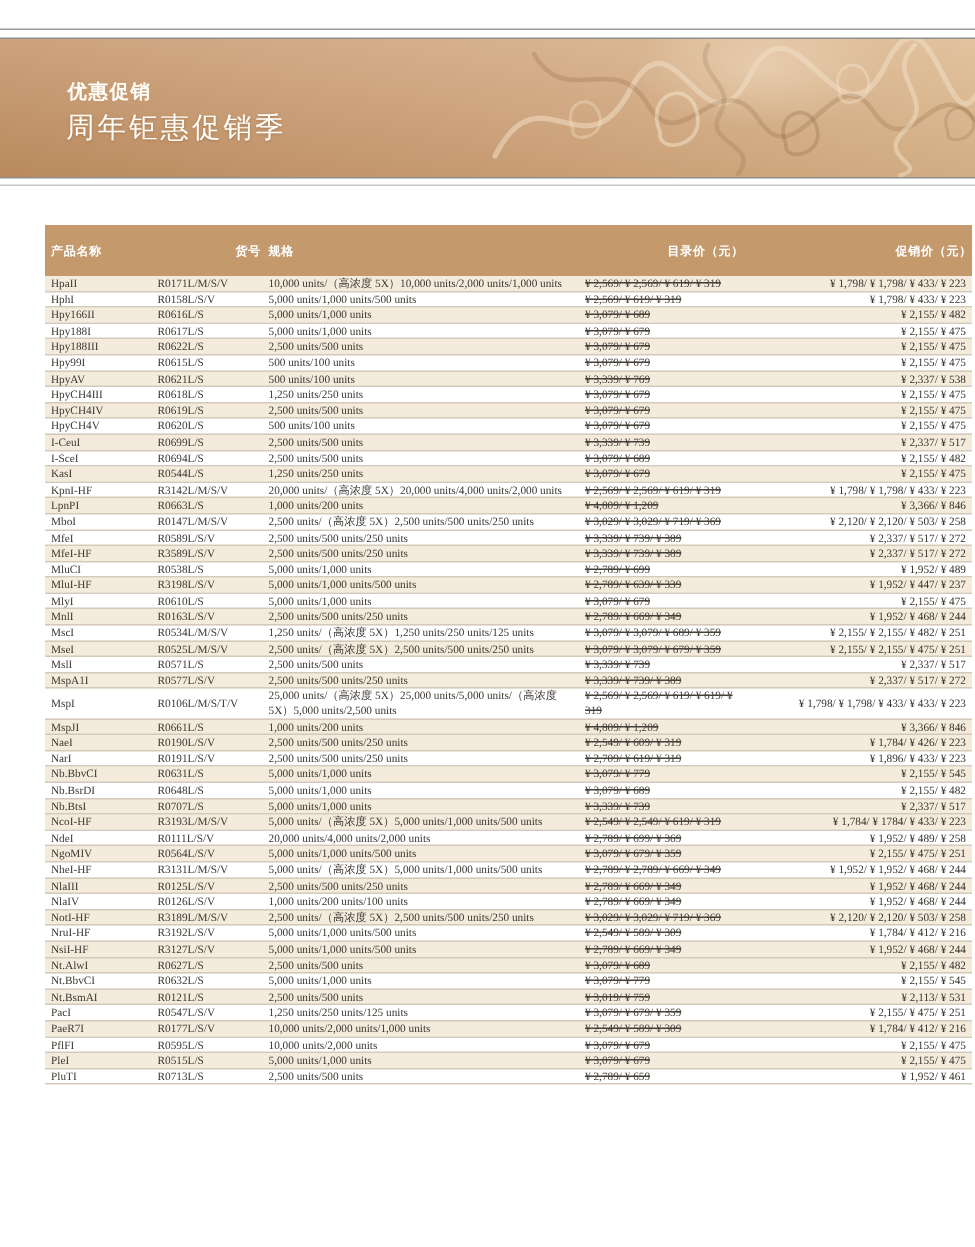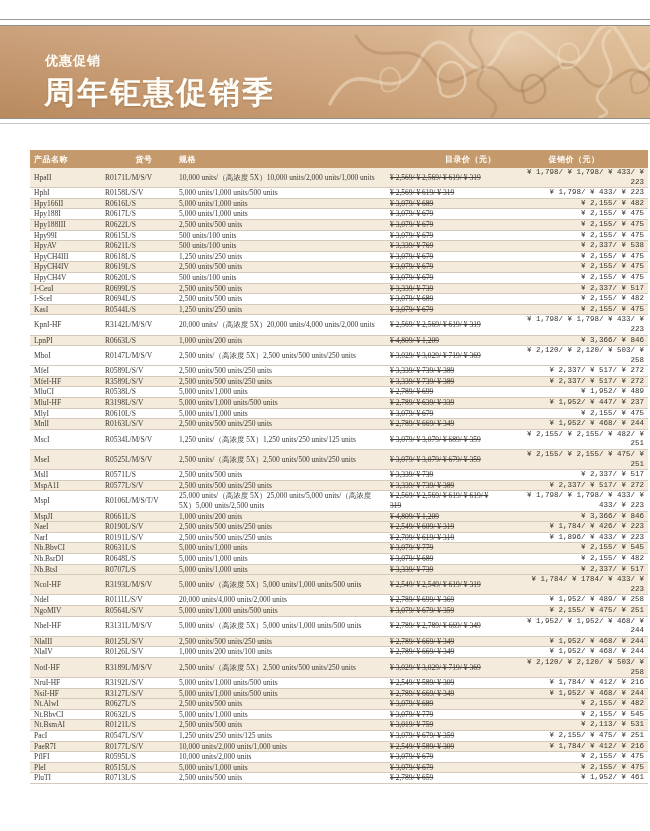--- a/index.html
+++ b/index.html
@@ -7,40 +7,40 @@
         font-family:"Liberation Serif","DejaVu Serif",serif;margin-top:16px;}
   .rule-top{position:absolute;top:3px;left:0;width:650px;height:1px;background:#9a9a9a;}
   .rule-under{position:absolute;top:107px;left:0;width:650px;height:1px;background:#c6c6c6;}
   .banner{position:absolute;top:9px;left:0;width:650px;height:94px;box-sizing:border-box;
           border-top:1px solid #8f8f8f;border-bottom:1px solid #8f8f8f;overflow:hidden;
           background:linear-gradient(100deg,var(--banner_from,#c08f63) 0%,#cda077 45%,var(--banner_to,#dcb88e) 100%);}
   .banner-sheen{position:absolute;inset:0;background:
       radial-gradient(120px 60px at 78% 20%, rgba(255,244,226,.35), rgba(255,244,226,0) 70%),
       linear-gradient(180deg, rgba(255,250,240,.18), rgba(120,80,40,.10));}
   .eyebrow{position:absolute;left:45px;top:26px;font-size:13px;font-weight:bold;color:#fffdf8;letter-spacing:1px;}
-  .title{position:absolute;left:44px;top:46px;font-size:31px;font-weight:bold;color:#fffdf8;
+  .title{position:absolute;left:44px;top:46px;font-size:19px;font-weight:normal;color:#fffdf8;
          letter-spacing:2px;text-shadow:0 1px 2px rgba(110,70,30,.35);}
   .art{position:absolute;right:0;top:0;width:330px;height:92px;}
 
   table.price{position:absolute;left:30px;top:134px;width:618px;border-collapse:collapse;table-layout:fixed;}
   thead th{background:var(--table_header_bg,#c49a6c);color:#ffffff;font-weight:bold;font-size:8px;
-           height:18px;padding:0;letter-spacing:.5px;}
+           height:34px;padding:0;letter-spacing:.5px;}
   th.h-name{text-align:left;padding-left:4px;}
-  th.h-cat{text-align:center;padding-left:12px;}
+  th.h-cat{text-align:right;padding-left:12px;}
   th.h-spec{text-align:left;padding-left:5px;}
   th.h-list{text-align:right;padding-right:4px;}
-  th.h-promo{text-align:center;}
+  th.h-promo{text-align:right;}
   td{font-size:7.5px;line-height:9.6px;color:#3c3833;border-bottom:1px solid #d3cabb;
      padding:0;vertical-align:middle;word-break:break-word;}
   tr.odd td{background:var(--stripe,#f4ebdc);}
   .col-name{padding-left:4px;}
   .col-cat{padding-left:3px;}
   .col-spec{padding-left:5px;padding-right:2px;}
   .col-list{padding-right:3px;padding-left:4px;text-decoration:line-through;color:#45403a;}
-  .col-promo{text-align:right;padding-right:4px;padding-left:26px;color:#37322c;font-family:Liberation Mono, monospace;}
+  .col-promo{text-align:right;padding-right:4px;padding-left:26px;color:#37322c;}
   .page-number{position:absolute;left:19px;top:812px;font-size:12px;color:#2f2b27;}
 </style>
 </head>
 <body>
 
 <div class="page">
   <div class="rule-top"></div>
 
   <div class="banner">
     <div class="banner-sheen"></div>

